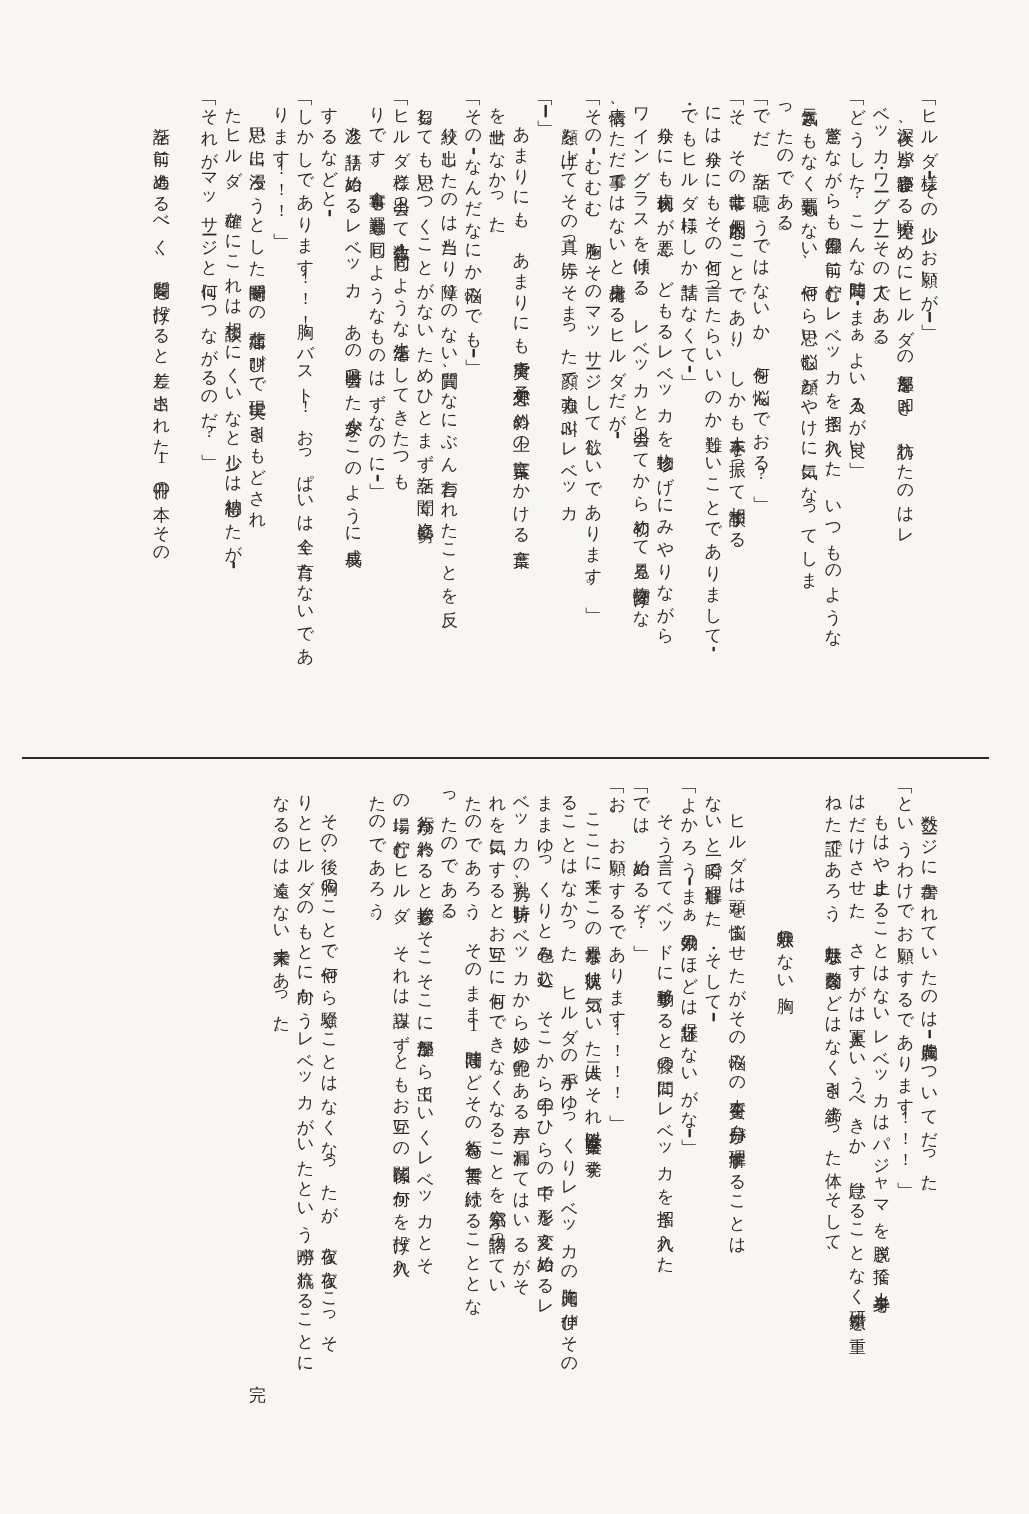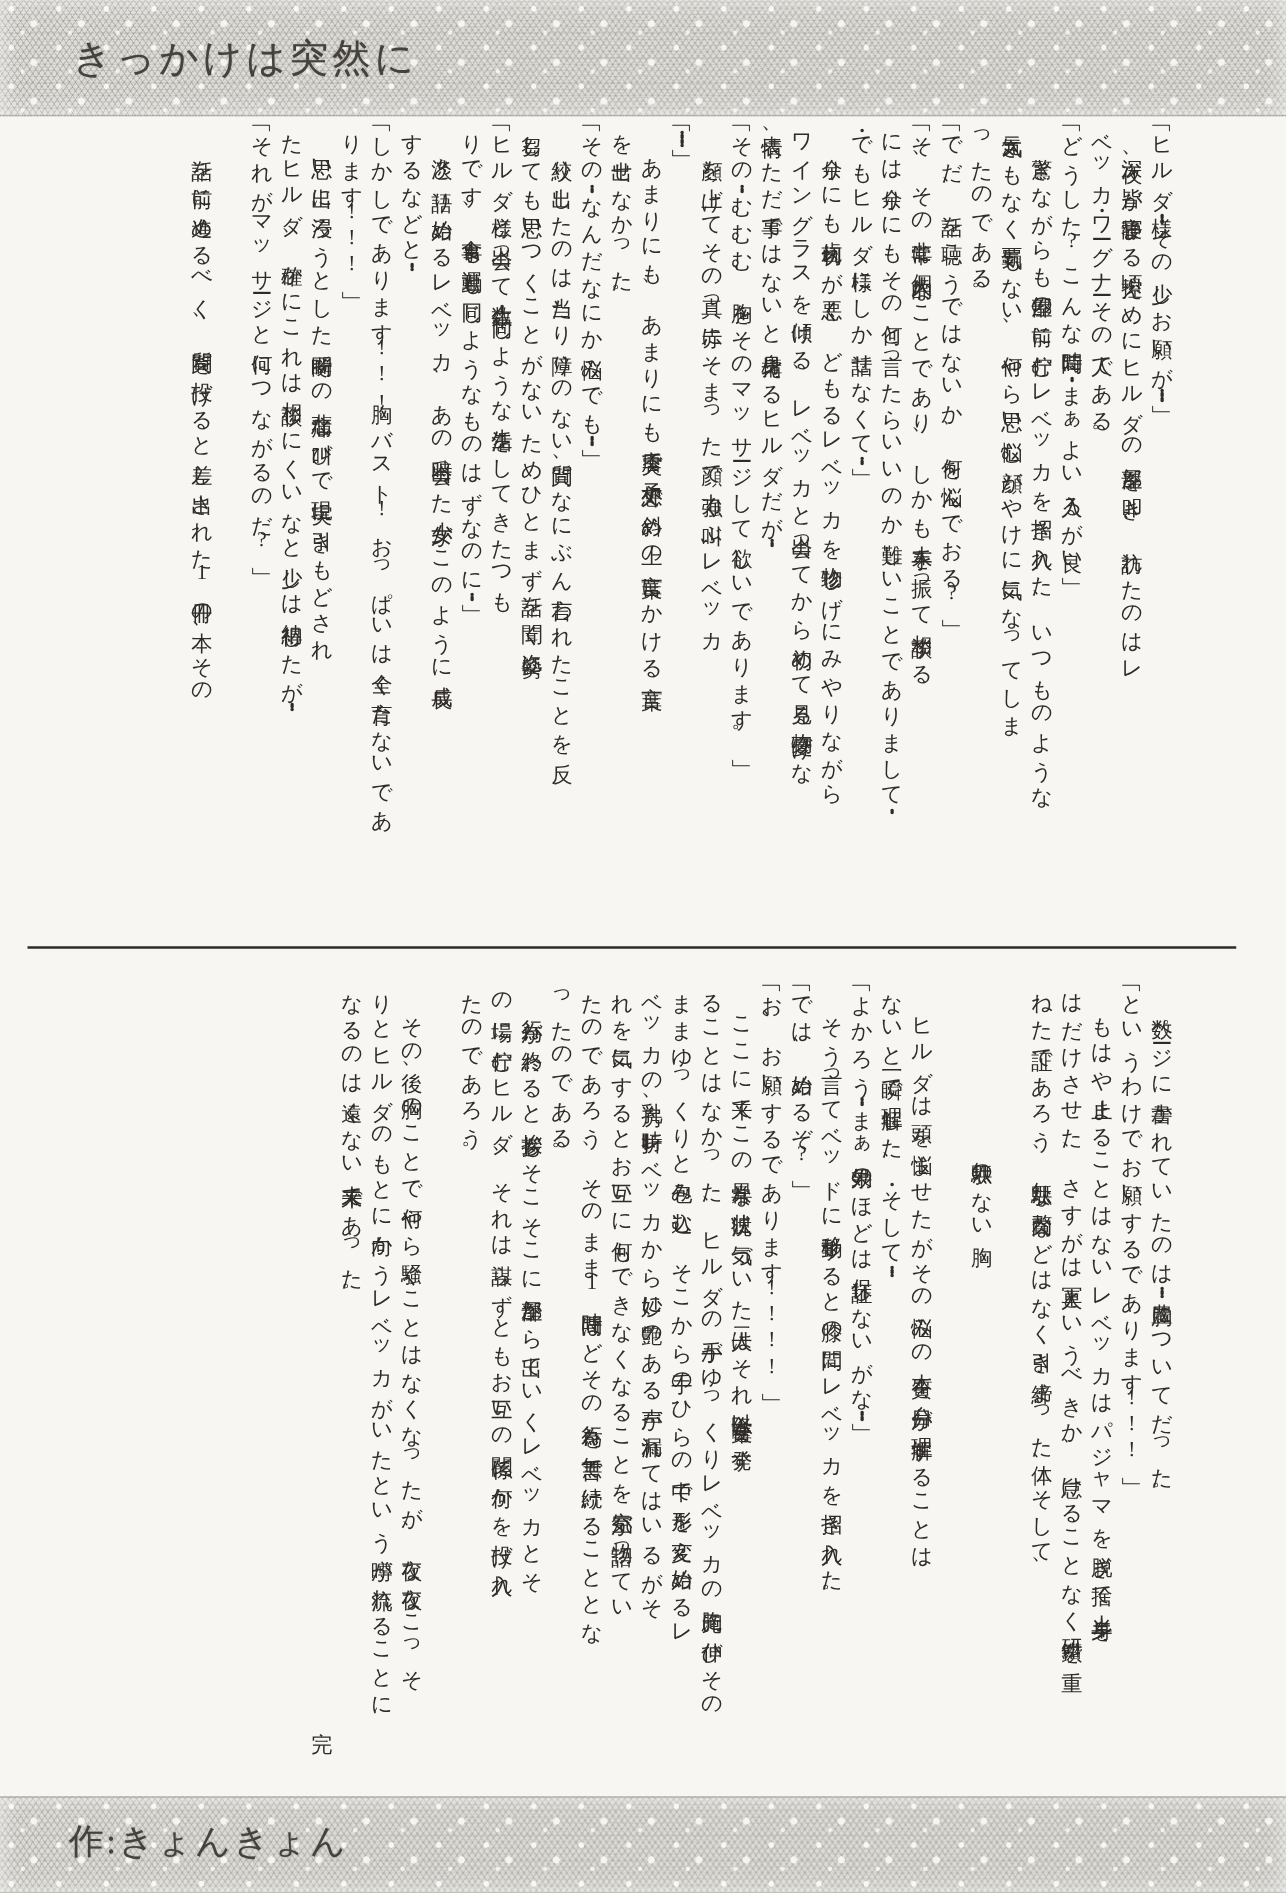--- a/index.html
+++ b/index.html
@@ -71,23 +71,20 @@
   .vline{white-space:nowrap;}
   .vspacer{width:24px;}
   .vheading{white-space:nowrap;}
   .vend{white-space:nowrap;}
 </style>
 </head>
 <body>
 
 <div class="page">
 
-  <div class="band band-top">
-    <div class="band-title">きっかけは突然に</div>
-  </div>
 
   <div class="vblock block1">
       <div class="vline">「ヒルダ様・・・・その少しお願いが・・・・・」</div>
       <div class="vline" style="padding-top: 19px;">深夜、皆が寝静まる頃控えめにヒルダの部屋を叩き、訪れたのはレ</div>
       <div class="vline">ベッカ・ワーグナーその人である。</div>
       <div class="vline">「どうした?こんな時間に・・まぁよい入るが良い」</div>
       <div class="vline" style="padding-top: 19px;">驚きながらも部屋の前に佇むレベッカを招き入れた、いつものような</div>
       <div class="vline">元気さもなく覇気もない、何やら思い悩む顔がやけに気になってしま</div>
       <div class="vline">ったのである。</div>
       <div class="vline">「でだ、話を聴こうではないか、何を悩んでおる?」</div>
@@ -145,17 +142,14 @@
       <div class="vline" style="padding-top: 19px;">行為が終わると挨拶もそこそこに部屋から出ていくレベッカとそ</div>
       <div class="vline">の場に佇むヒルダ、それは謀らずともお互いの関係に何かを投げ入れ</div>
       <div class="vline">たのであろう。</div>
       <div class="vline vspacer"></div>
       <div class="vline" style="padding-top: 19px;">その後、胸のことで何やら騒ぐことはなくなったが、夜な夜なこっそ</div>
       <div class="vline">りとヒルダのもとに向かうレベッカがいたという噂が流れることに</div>
       <div class="vline">なるのは遠くない未来であった。</div>
       <div class="vline vend" style="padding-top: 589px;">完</div>
     </div>
 
-  <div class="band band-bottom">
-    <div class="band-credit">作:きょんきょん</div>
-  </div>
 
 </div>
 
 </body></html>

